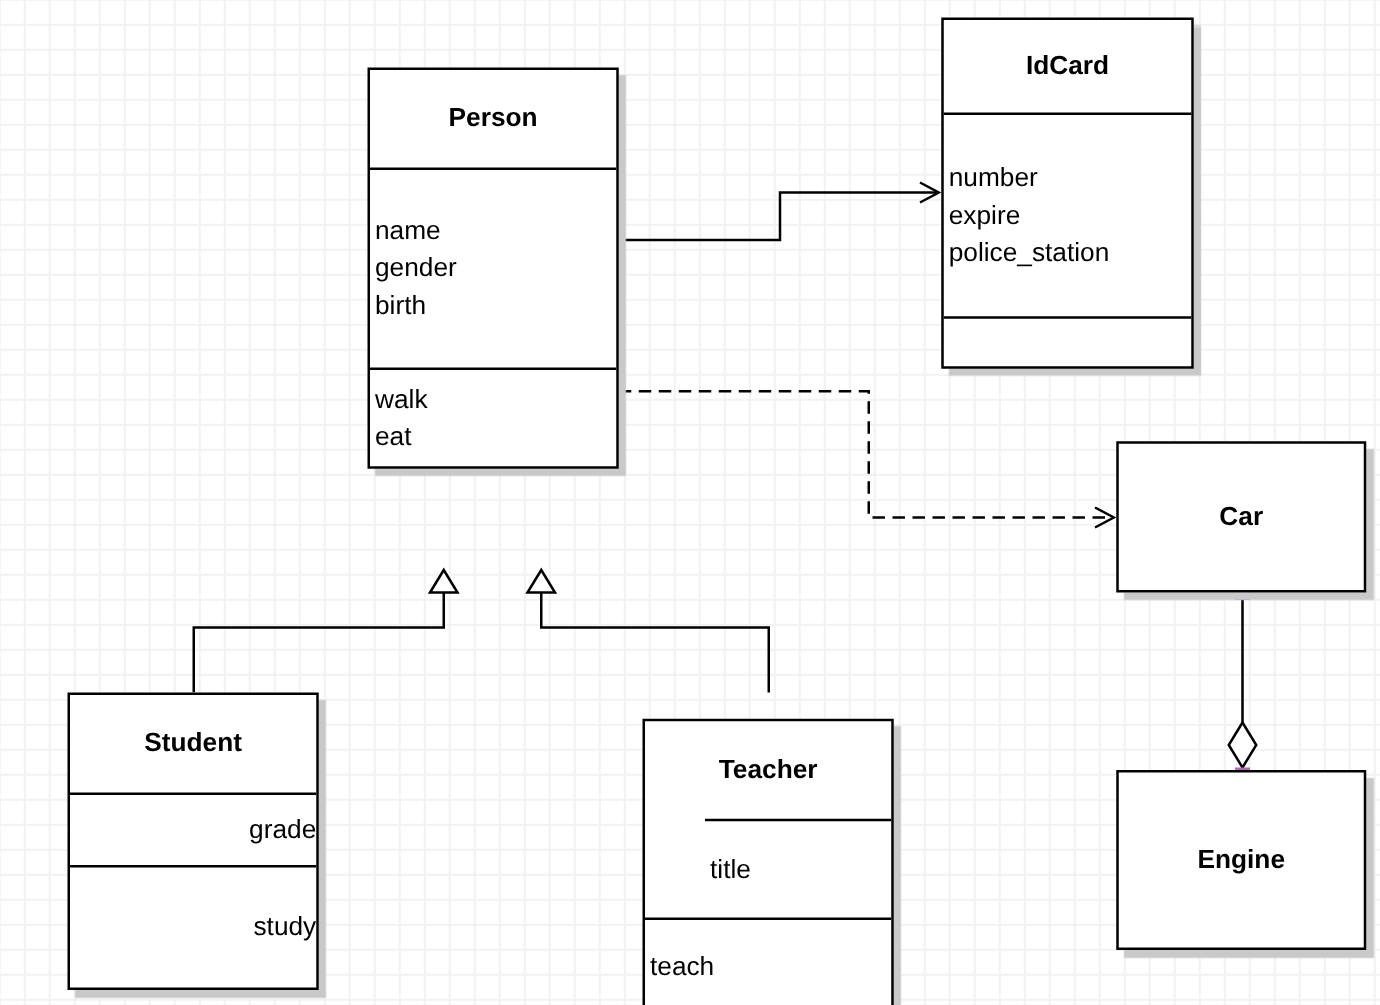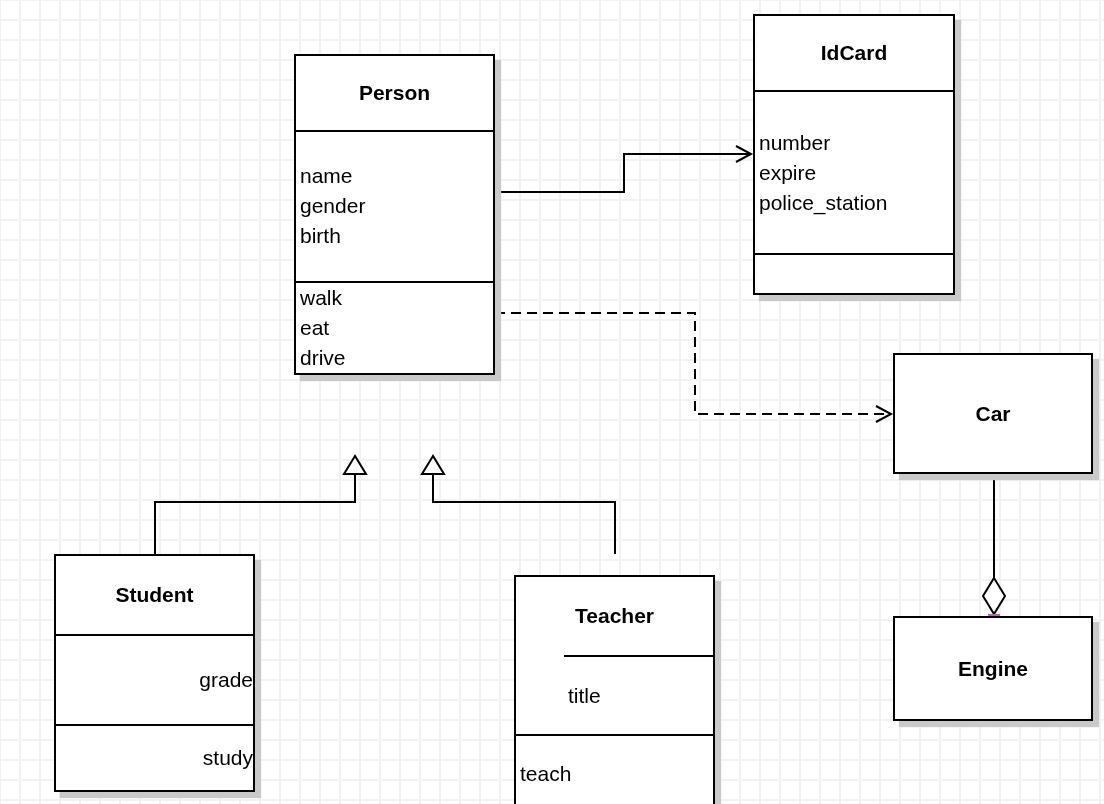--- a/index.html
+++ b/index.html
@@ -80,45 +80,44 @@
   <div class="uml-class" style="left:294px; top:54px; width:201px; height:321px;">
     <div class="sec uml-title" style="height:78px;">Person</div>
     <div class="sec uml-compartment" style="height:160px;">
       <div class="uml-member">name</div>
       <div class="uml-member">gender</div>
       <div class="uml-member">birth</div>
     </div>
     <div class="sec uml-compartment fill">
       <div class="uml-member">walk</div>
       <div class="uml-member">eat</div>
-      <div class="uml-member">drive</div>
     </div>
   </div>
 
   <div class="uml-class" style="left:893px; top:353px; width:200px; height:121px;">
     <div class="sec uml-title plain-title">Car</div>
   </div>
 
   <div class="uml-class" style="left:753px; top:14px; width:202px; height:281px;">
     <div class="sec uml-title" style="height:74px;">IdCard</div>
     <div class="sec uml-compartment" style="height:163px;">
       <div class="uml-member">number</div>
       <div class="uml-member">expire</div>
       <div class="uml-member">police_station</div>
     </div>
     <div class="sec uml-compartment fill"></div>
   </div>
 
-  <div class="uml-class" style="left:893px; top:616px; width:200px; height:105px;">
+  <div class="uml-class" style="left:893px; top:616px; width:200px; height:144px;">
     <div class="sec uml-title plain-title">Engine</div>
   </div>
 
   <div class="uml-class" style="left:54px; top:554px; width:201px; height:238px;text-align:right;">
     <div class="sec uml-title" style="height:78px;">Student</div>
-    <div class="sec uml-compartment" style="height:90px;">
+    <div class="sec uml-compartment" style="height:58px;">
       <div class="uml-member">grade</div>
     </div>
     <div class="sec uml-compartment fill">
       <div class="uml-member">study</div>
     </div>
   </div>
 
   <div class="uml-class" style="left:514px; top:575px; width:201px; height:238px;">
     <div class="sec uml-title" style="height:78px;">Teacher</div>
     <div class="sec uml-compartment" style="height:79px;margin-left:48px;">

